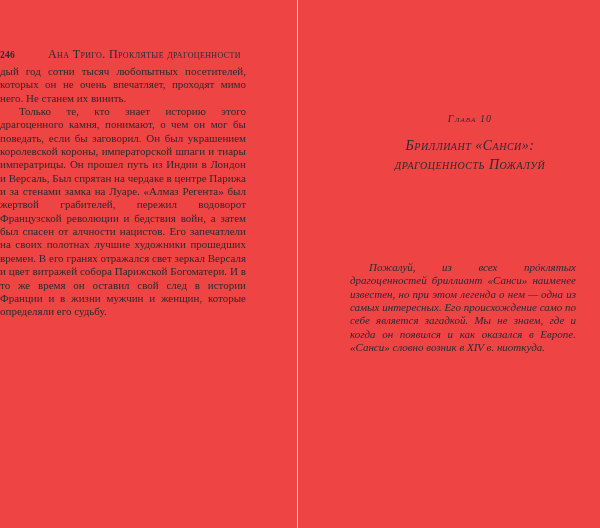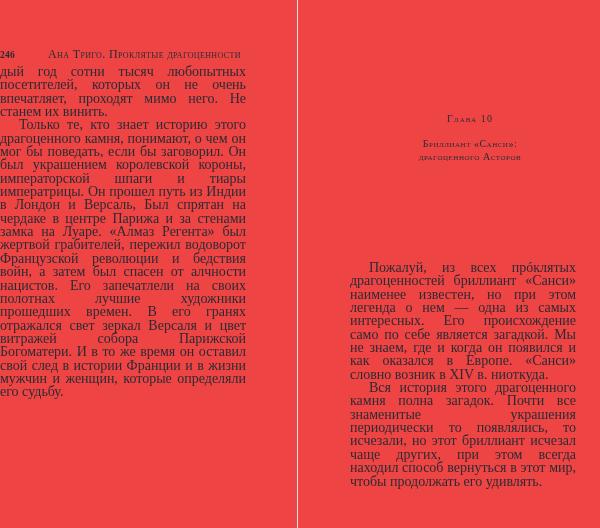--- a/index.html
+++ b/index.html
@@ -75,59 +75,60 @@
     width: 246px;
   }
 
   
   .page-right {
     position: absolute;
     left: 298px;
     top: 0;
     width: 302px;
     height: 528px;
+    font-style: italic;
   }
   .chapter-head {
     position: absolute;
     left: 59px;
     top: 113px;
     width: 226px;
     text-align: center;
   }
   .chapter-number {
     font-size: 10px;
     font-variant: small-caps;
     letter-spacing: 1.1px;
     color: #2b2b33;
     margin-bottom: 13px;
     white-space: nowrap;
   }
   .chapter-title {
-    font-size: 10px;
+    font-size: 14px;
     font-variant: small-caps;
     letter-spacing: 0.5px;
     line-height: 1.33;
     color: #2b2b33;
   }
   .chapter-title .tline {
     display: block;
     white-space: nowrap;
   }
 
   .page-right .textblock {
     position: absolute;
     left: 52px;
     top: 261px;
     width: 226px;
   }
 
   
   .textblock p {
     margin: 0;
-    font-size: 14px;
+    font-size: 11px;
     line-height: 13.35px;
     text-align: justify;
     text-justify: inter-word;
     text-indent: 19px;
     color: #2b2b33;
     hyphens: manual;
   }
   .textblock p.cont {
     text-indent: 0;
   }
@@ -152,24 +153,23 @@
   </div>
 
   <div class="gutter"></div>
 
   <div class="page-right">
 
     <div class="chapter-head">
       <div class="chapter-number">Глава 10</div>
       <div class="chapter-title">
         <span class="tline">Бриллиант «Санси»:</span>
-        <span class="tline">драгоценного Асторов</span>
+        <span class="tline">драгоценность Пожалуй</span>
       </div>
     </div>
 
     <div class="textblock">
       <p>Пожалуй, из всех прóклятых драгоценностей бриллиант «Санси» наименее известен, но при этом легенда о нем — одна из самых интересных. Его происхождение само по себе является загадкой. Мы не знаем, где и когда он появился и как оказался в Европе. «Санси» словно возник в XIV в. ниоткуда.</p>
-      <p>Вся история этого драгоценного камня полна загадок. Почти все знаменитые украшения периодически то появлялись, то исчезали, но этот бриллиант исчезал чаще других, при этом всегда находил способ вернуться в этот мир, чтобы продолжать его удивлять.</p>
     </div>
 
   </div>
 
 </div>
 
 </body></html>

